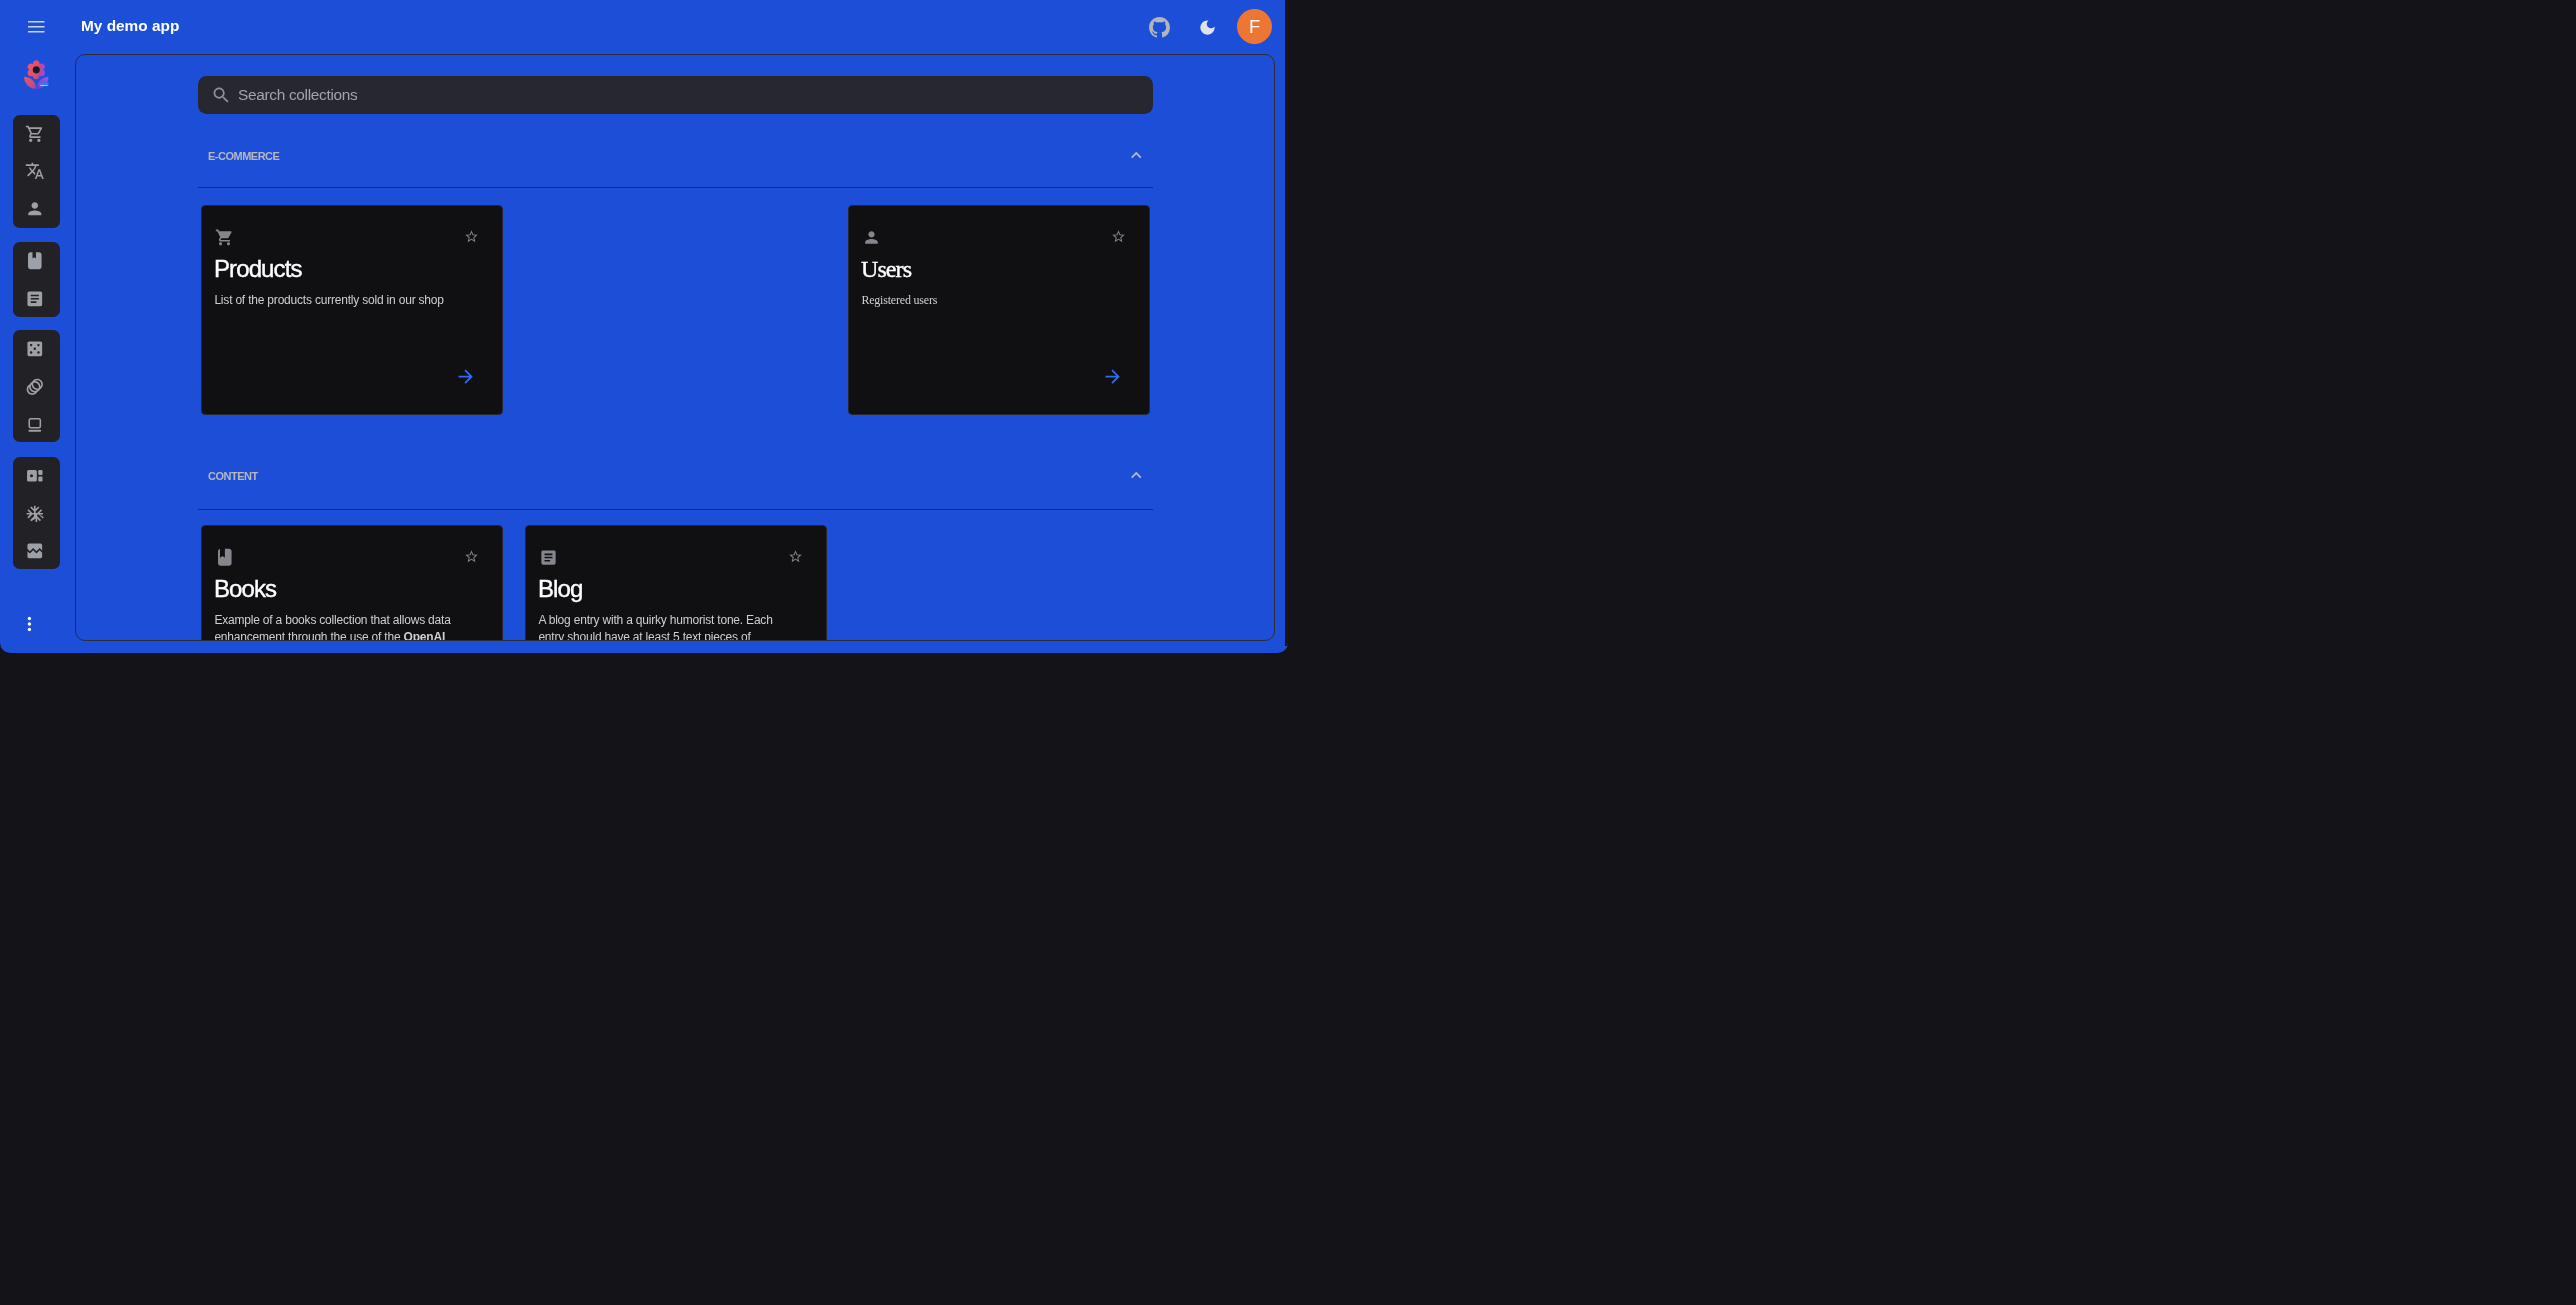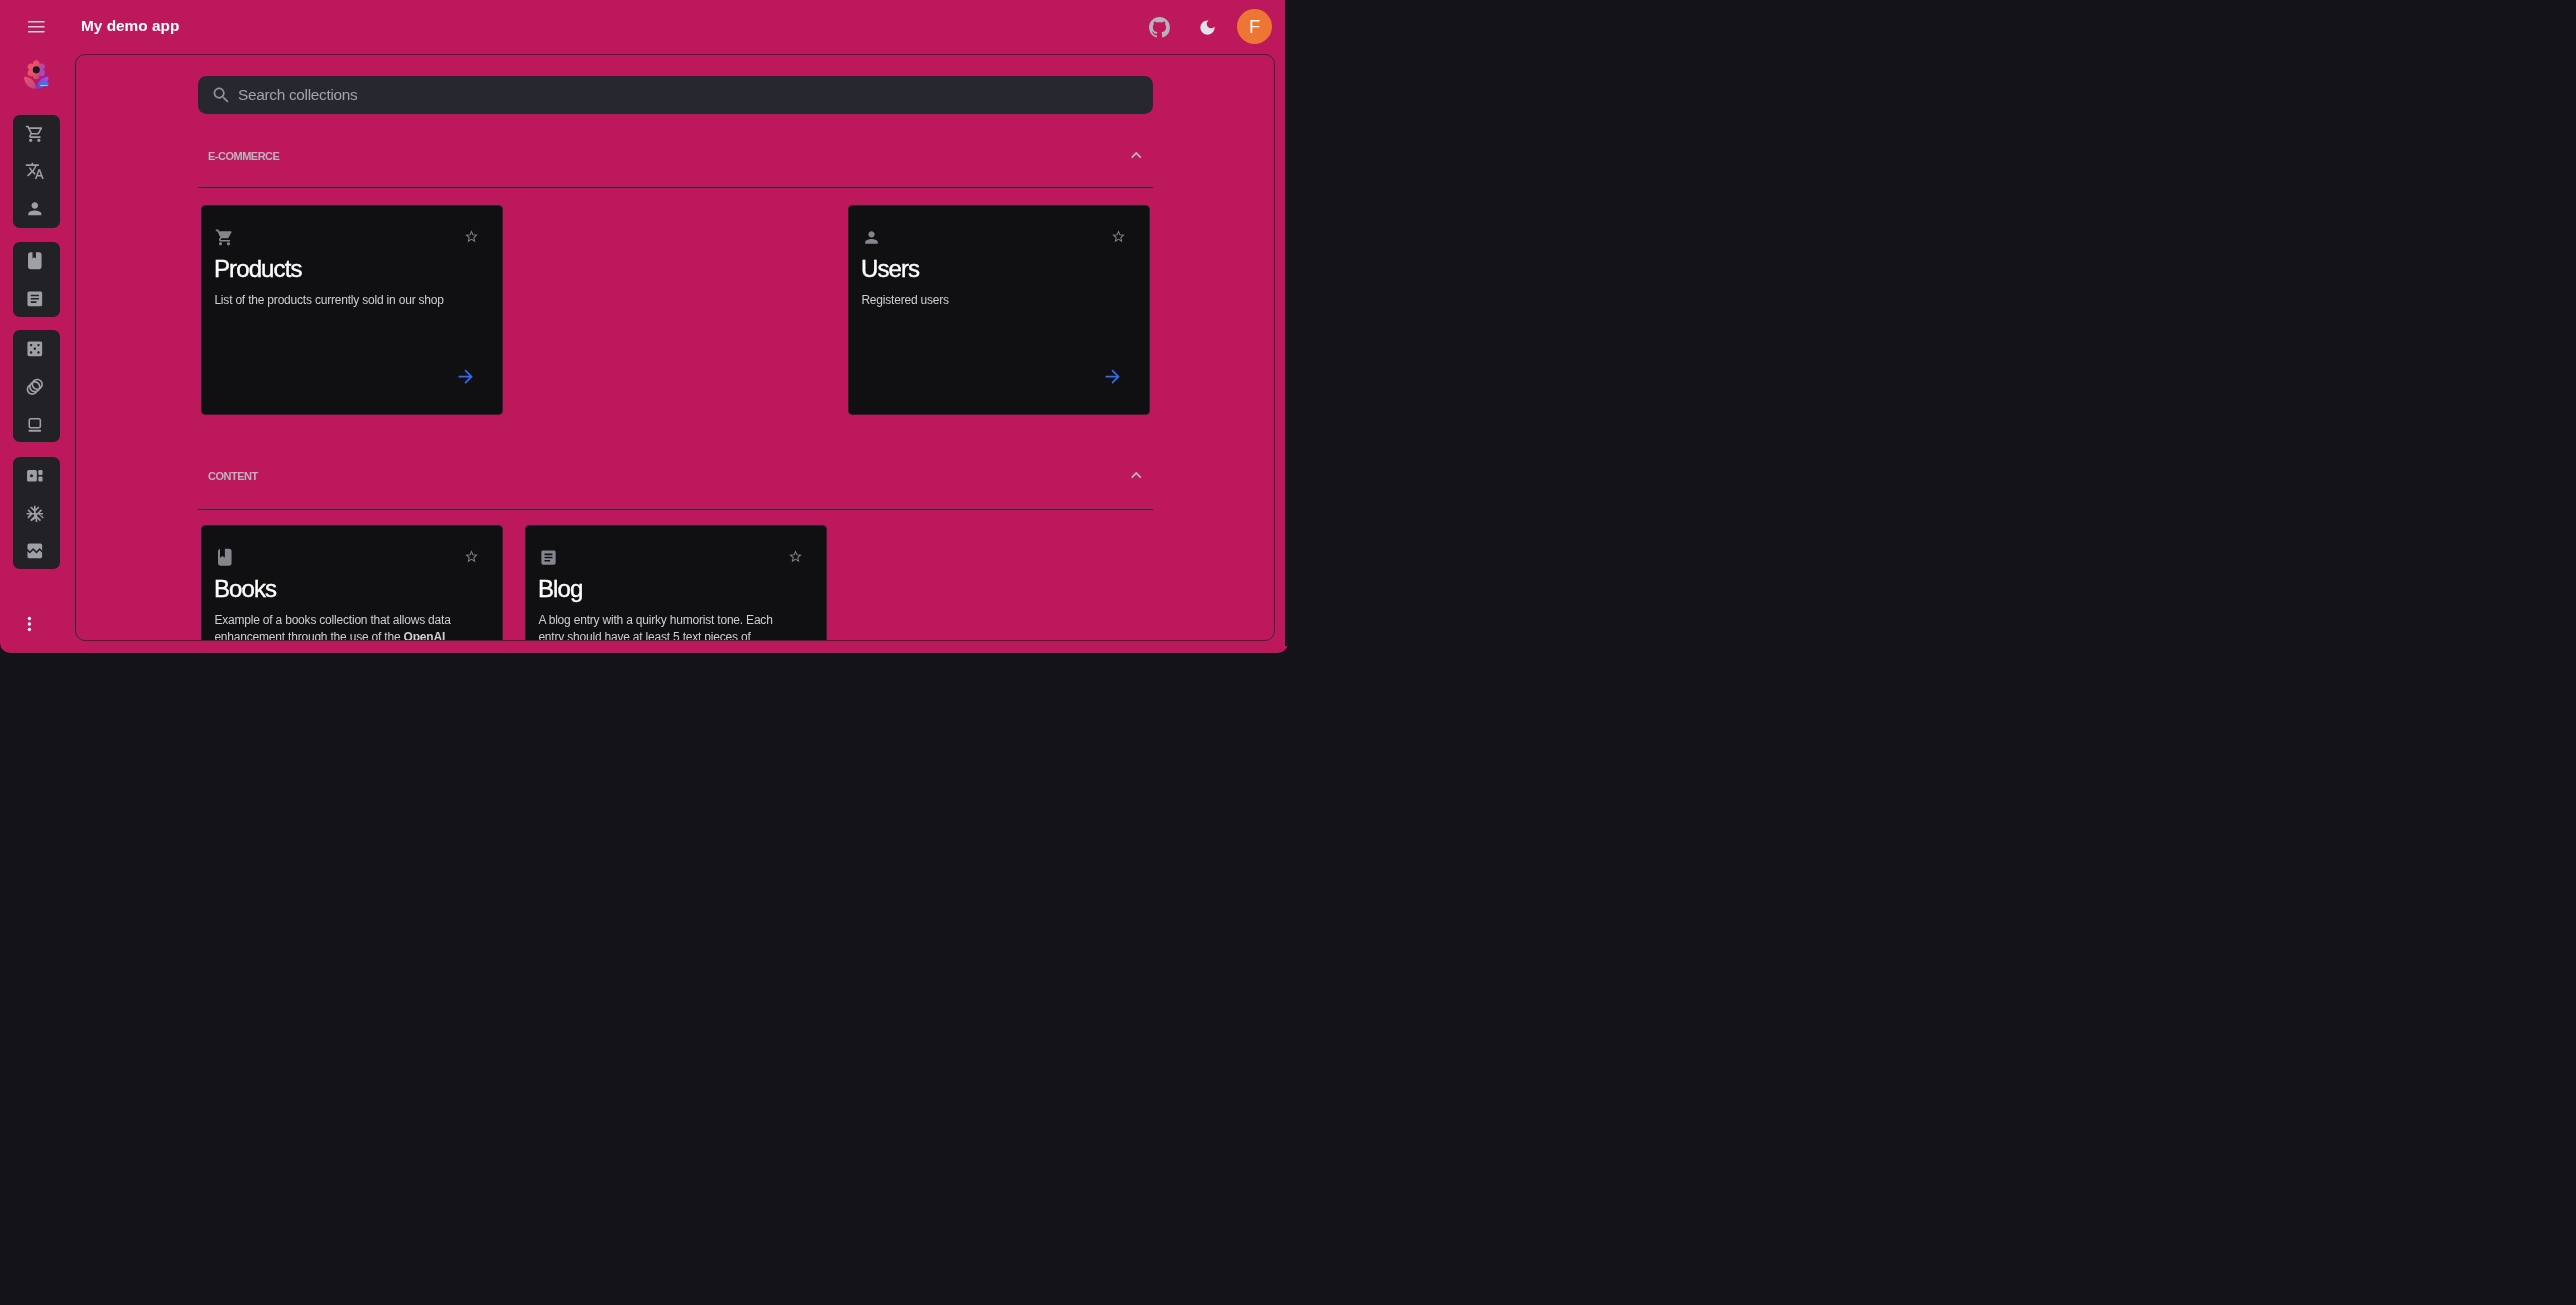--- a/index.html
+++ b/index.html
@@ -1,19 +1,19 @@
 <!DOCTYPE html>
 <html style="font-size:13.7px"><head>
 <meta charset="utf-8">
 <style>
   * { margin:0; padding:0; box-sizing:border-box; }
   html,body { width:1288px; height:653px; overflow:hidden; }
   body { background:#131318; font-family:"Liberation Sans", sans-serif; position:relative; }
   .panel { position:absolute; left:0; top:0; width:1288px; height:653px;
-           background:#be185d; border-radius:0 0 10.2px 10.2px; overflow:hidden; }
+           background:#1d4ed8; border-radius:0 0 10.2px 10.2px; overflow:hidden; }
   .gutter { position:absolute; right:0; top:0; width:2.6px; height:646px; background:#17171b; }
   .abs { position:absolute; }
 
   
   .title { position:absolute; left:81px; top:18px; font-size:15.4px; font-weight:700; color:#ffffff; line-height:15.4px; }
   .avatar { position:absolute; left:1237px; top:9px; width:35px; height:35px; border-radius:50%;
             background:#ed7634; color:#fff; font-size:18.4px; font-weight:500;
             display:flex; align-items:center; justify-content:center; }
 
   
@@ -157,21 +157,21 @@
           <path fill="#82848c" d="M22 9.24l-7.19-.62L12 2 9.19 8.63 2 9.24l5.46 4.73L5.82 21 12 17.27 18.18 21l-1.63-7.03L22 9.24zM12 15.4l-3.76 2.27 1-4.28-3.32-2.88 4.38-.38L12 6.1l1.71 4.04 4.38.38-3.32 2.88 1 4.28L12 15.4z"></path>
         </svg>
       <div class="ctitle">Products</div>
       <div class="cdesc">List of the products currently sold in our shop</div>
       <svg class="abs" style="left:253px; top:160px;" width="21.3" height="21.3" viewBox="0 0 24 24">
           <path fill="#2f6cf0" d="M12 4l-1.41 1.41L16.17 11H4v2h12.17l-5.58 5.59L12 20l8-8z"></path>
         </svg>
     </div>
 
 
-    <div class="card" style="left:772px; top:150px;">
+    <div class="card" style="left:772px; top:150px;font-family:Liberation Serif, serif;">
       <svg class="abs" style="left:12.5px; top:21.5px;" width="19" height="19" viewBox="0 0 24 24">
           <path fill="#84868e" d="M12 12c2.21 0 4-1.79 4-4s-1.79-4-4-4-4 1.79-4 4 1.79 4 4 4zm0 2c-2.67 0-8 1.34-8 4v2h16v-2c0-2.66-5.33-4-8-4z"></path>
         </svg>
       <svg class="abs" style="left:262px; top:23px;" width="15" height="15" viewBox="0 0 24 24">
           <path fill="#82848c" d="M22 9.24l-7.19-.62L12 2 9.19 8.63 2 9.24l5.46 4.73L5.82 21 12 17.27 18.18 21l-1.63-7.03L22 9.24zM12 15.4l-3.76 2.27 1-4.28-3.32-2.88 4.38-.38L12 6.1l1.71 4.04 4.38.38-3.32 2.88 1 4.28L12 15.4z"></path>
         </svg>
       <div class="ctitle">Users</div>
       <div class="cdesc">Registered users</div>
       <svg class="abs" style="left:253px; top:160px;" width="21.3" height="21.3" viewBox="0 0 24 24">
           <path fill="#2f6cf0" d="M12 4l-1.41 1.41L16.17 11H4v2h12.17l-5.58 5.59L12 20l8-8z"></path>

